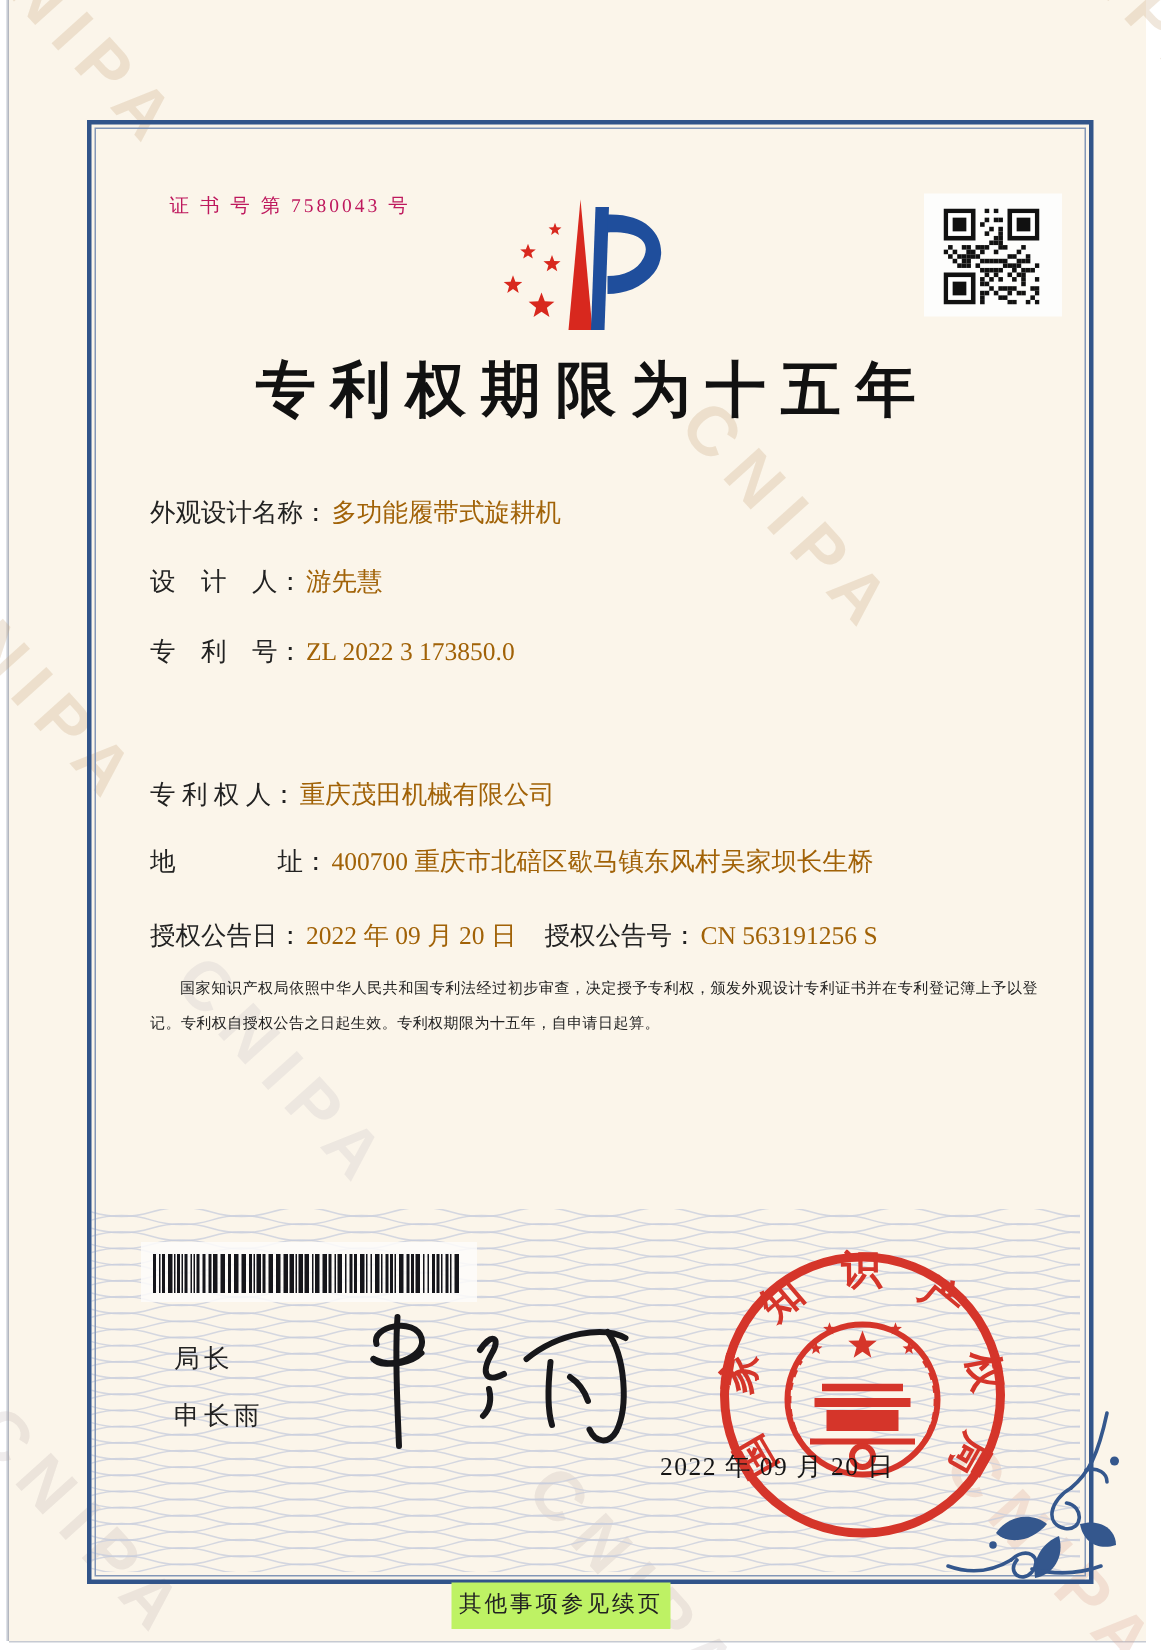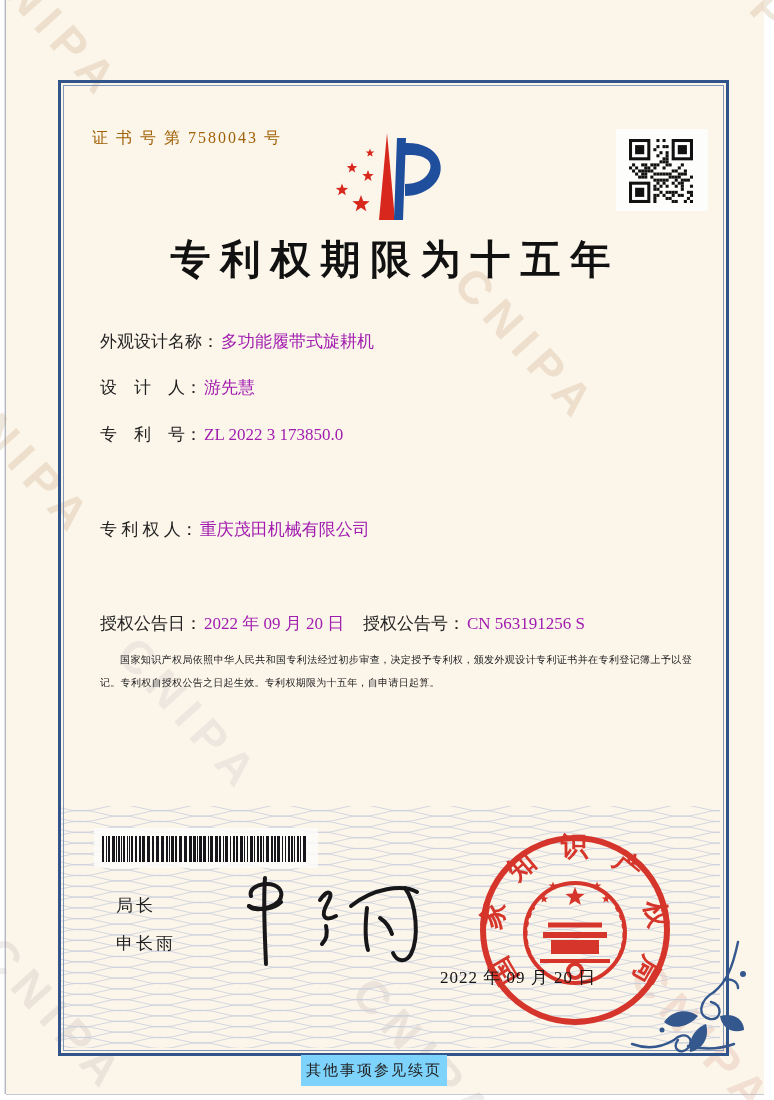--- a/index.html
+++ b/index.html
@@ -6,35 +6,35 @@
   .canvas{position:relative;width:774px;height:1100px;overflow:hidden;background:#ffffff;
           font-family:"Liberation Serif","DejaVu Serif",serif;color:#1c1c1c;}
   .page{position:absolute;left:6px;top:0;width:758px;height:1094px;background:#fbf5ea;
         box-shadow:-1px 0 0 #b3b7c0, -2px 0 0 #dfe2e8, 0 1px 0 #c6cad2;}
   .watermark{position:absolute;font-family:"Liberation Sans","DejaVu Sans",sans-serif;
              font-weight:700;font-size:46px;letter-spacing:10px;color:rgba(196,162,118,0.26);
              transform:rotate(48deg);white-space:nowrap;pointer-events:none;}
   .frame{position:absolute;left:58px;top:80px;width:665px;height:970px;border:3px solid #31548a;}
   .frame-inner{position:absolute;inset:2px;border:1px solid #8397b8;}
   .abs{position:absolute;}
-  .cert-no{left:92px;top:128px;font-size:16px;letter-spacing:2px;color:#a16207;}
+  .cert-no{left:113px;top:128px;font-size:13px;letter-spacing:2px;color:#be185d;}
   .qr-patch{left:616px;top:129px;width:92px;height:82px;background:#fdfdfc;}
   .title{left:58px;top:232px;width:665px;text-align:center;font-size:40px;font-weight:700;
          letter-spacing:10px;text-indent:10px;color:#111;}
   .field{position:absolute;left:100px;white-space:nowrap;font-size:17px;}
   .field .flabel{color:#222;}
-  .field .fvalue{color:#a21caf;margin-left:2px;}
+  .field .fvalue{color:#a16207;margin-left:2px;}
   .para{position:absolute;left:100px;width:592px;font-size:10px;line-height:23px;
         text-align:justify;text-indent:2em;color:#222;letter-spacing:0.3px;}
   .bc-patch{left:94px;top:828px;width:224px;height:40px;background:rgba(253,252,250,0.85);}
   .signer{left:116px;font-size:17px;letter-spacing:3px;color:#222;
           font-family:Liberation Serif, serif;}
   .seal-date{left:440px;top:966px;width:210px;font-size:17px;letter-spacing:1px;color:#151515;}
   .page-num{left:58px;top:1017px;width:665px;text-align:center;font-size:15px;letter-spacing:3px;color:#222;}
-  .cont-label{left:301px;top:1055px;width:146px;height:31px;background:#7dd3fc;
+  .cont-label{left:301px;top:1055px;width:146px;height:31px;background:#bef264;
               text-align:center;line-height:31px;font-size:15px;letter-spacing:2px;color:#222;}
   svg{display:block;}
 </style>
 </head>
 <body>
 
 <div class="canvas">
   <div class="page"></div>
 
   <div class="watermark" style="left:-45px;top:-5px">CNIPA</div>
@@ -240,20 +240,23 @@
   </div>
   <div class="field" style="top:376px">
     <span class="flabel">设　计　人：</span><span class="fvalue">游先慧</span>
   </div>
   <div class="field" style="top:423px">
     <span class="flabel">专　利　号：</span><span class="fvalue">ZL 2022 3 173850.0</span>
   </div>
   <div class="field" style="top:518px">
     <span class="flabel">专 利 权 人：</span><span class="fvalue">重庆茂田机械有限公司</span>
   </div>
+  <div class="field" style="top:563px">
+    <span class="flabel">地　　　　址：</span><span class="fvalue">400700 重庆市北碚区歇马镇东风村吴家坝长生桥</span>
+  </div>
   <div class="field" style="top:612px">
     <span class="flabel">授权公告日：</span><span class="fvalue">2022 年 09 月 20 日</span>
   </div>
   <div class="field" style="top:612px;left:363px">
     <span class="flabel">授权公告号：</span><span class="fvalue">CN 563191256 S</span>
   </div>
 
   <div class="para" style="top:648px">国家知识产权局依照中华人民共和国专利法经过初步审查，决定授予专利权，颁发外观设计专利证书并在专利登记簿上予以登记。专利权自授权公告之日起生效。专利权期限为十五年，自申请日起算。</div>
 
   <div class="abs bc-patch"></div>

